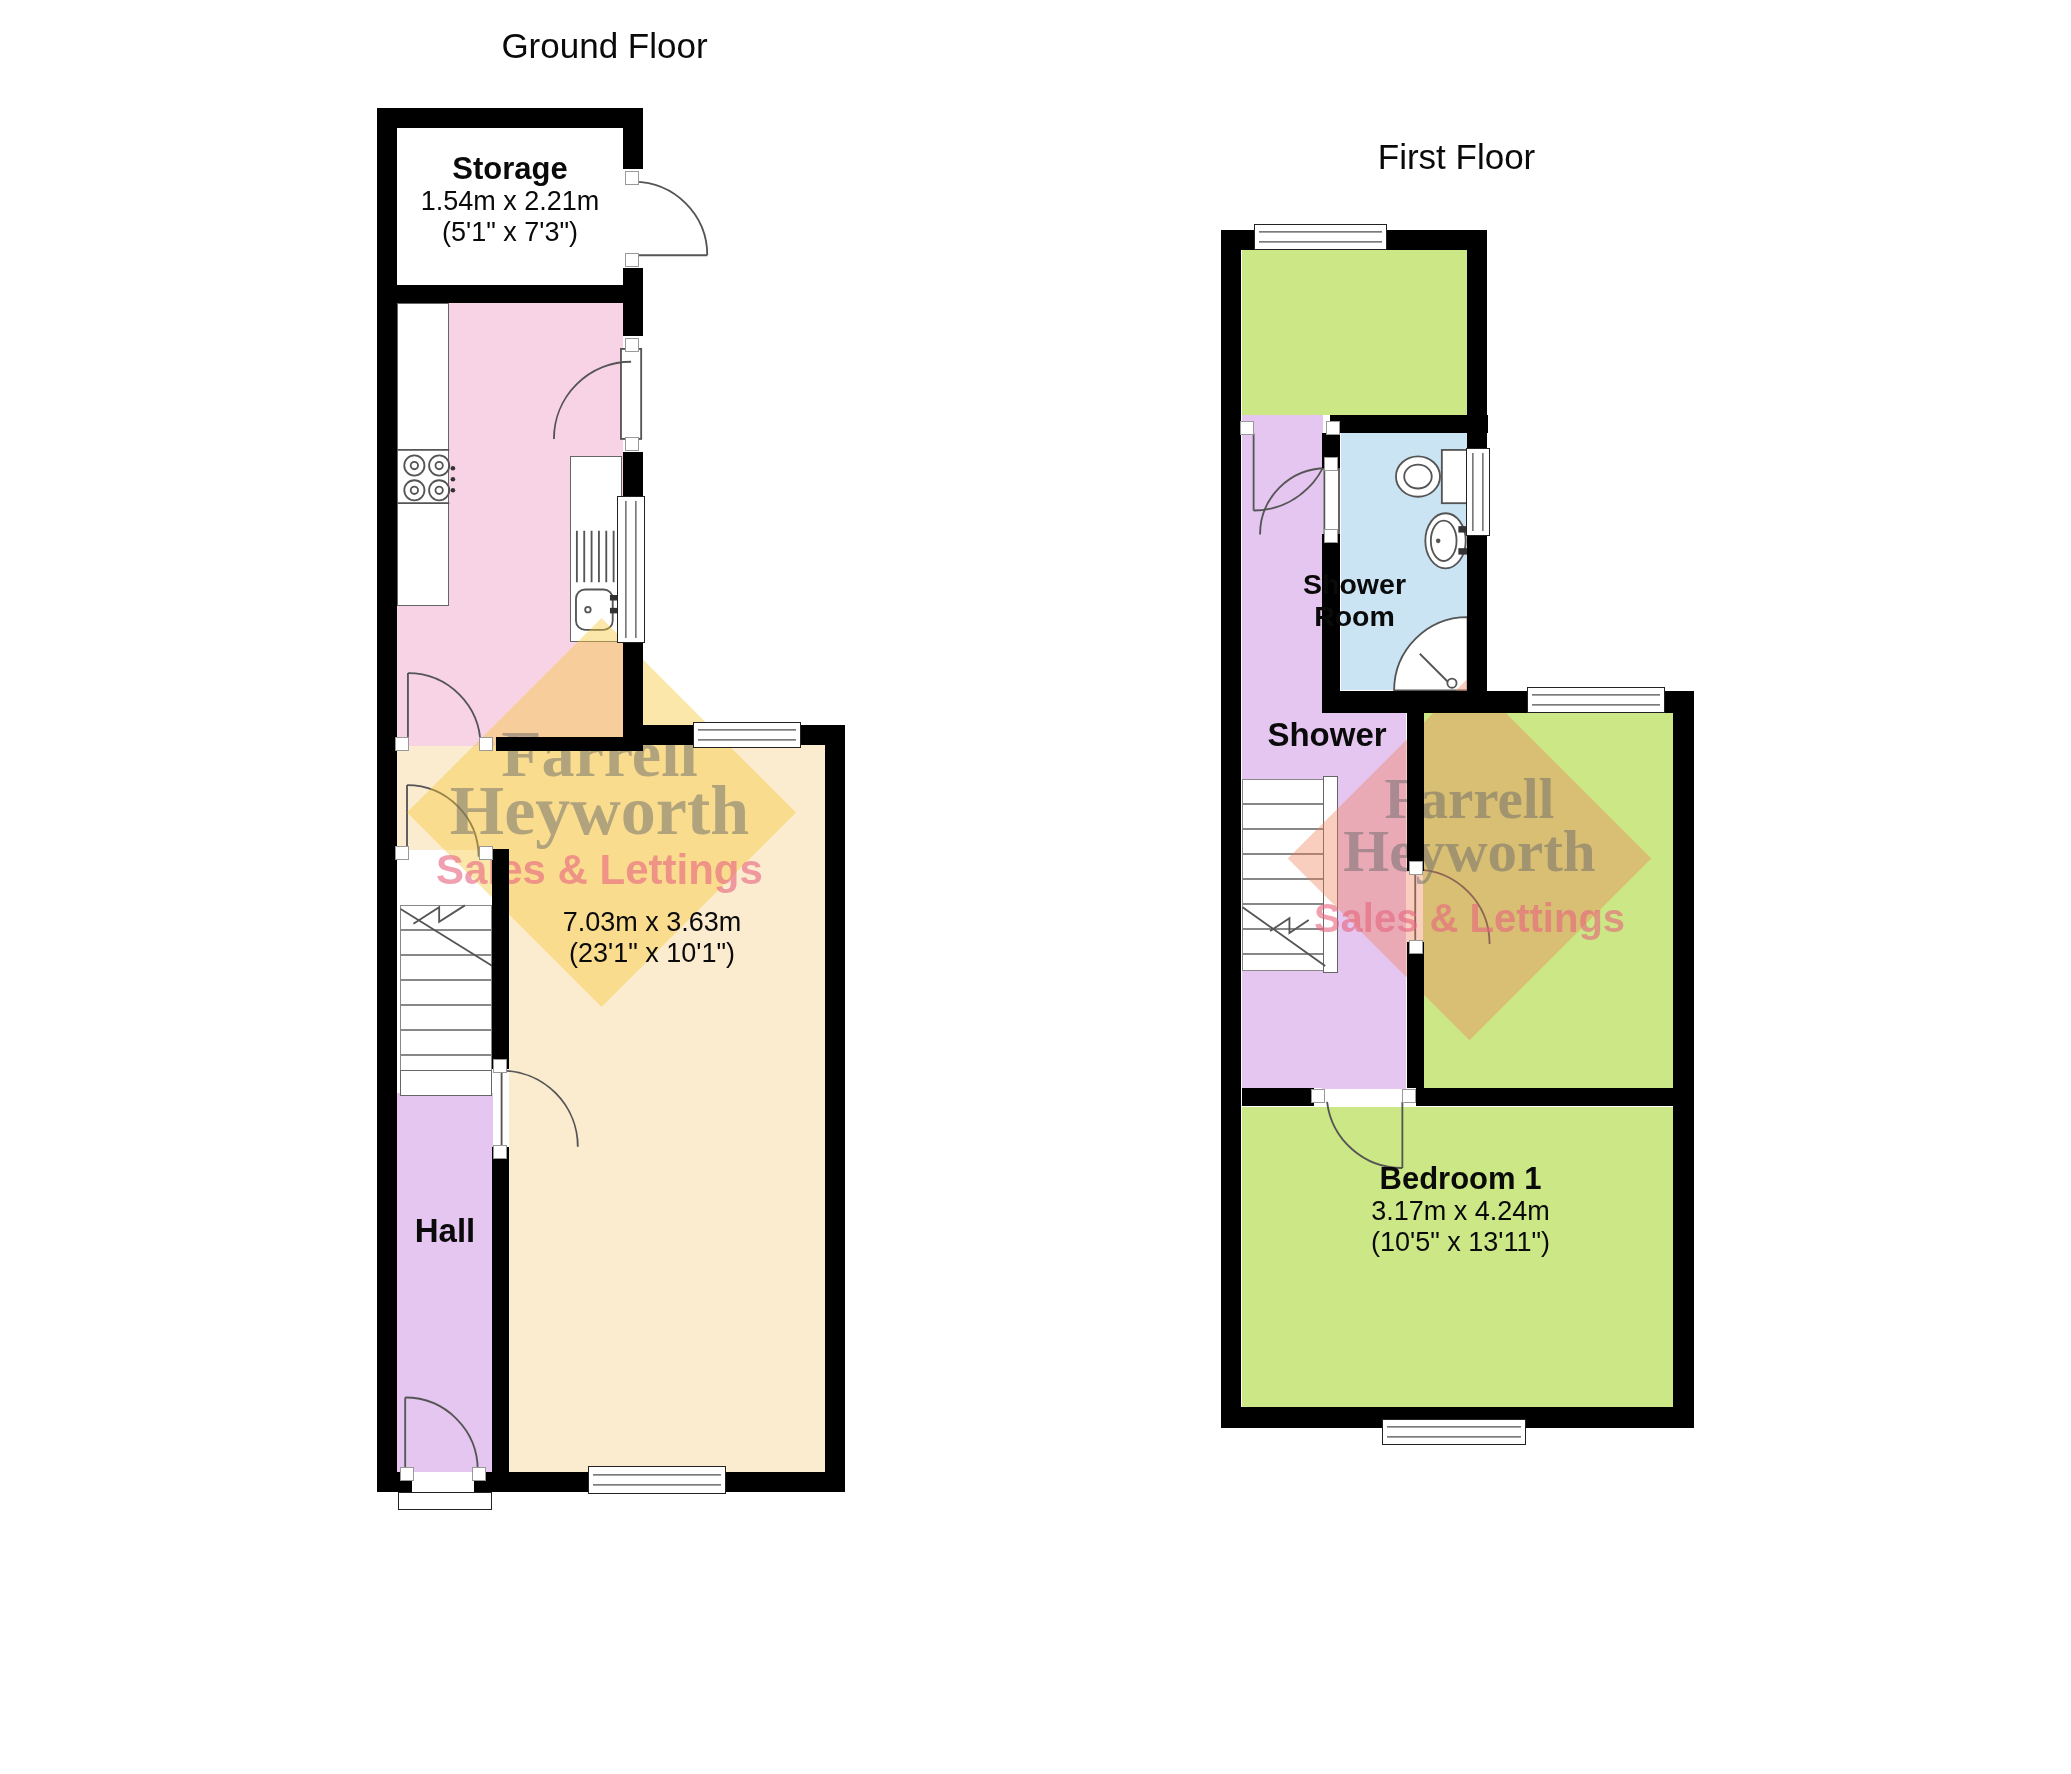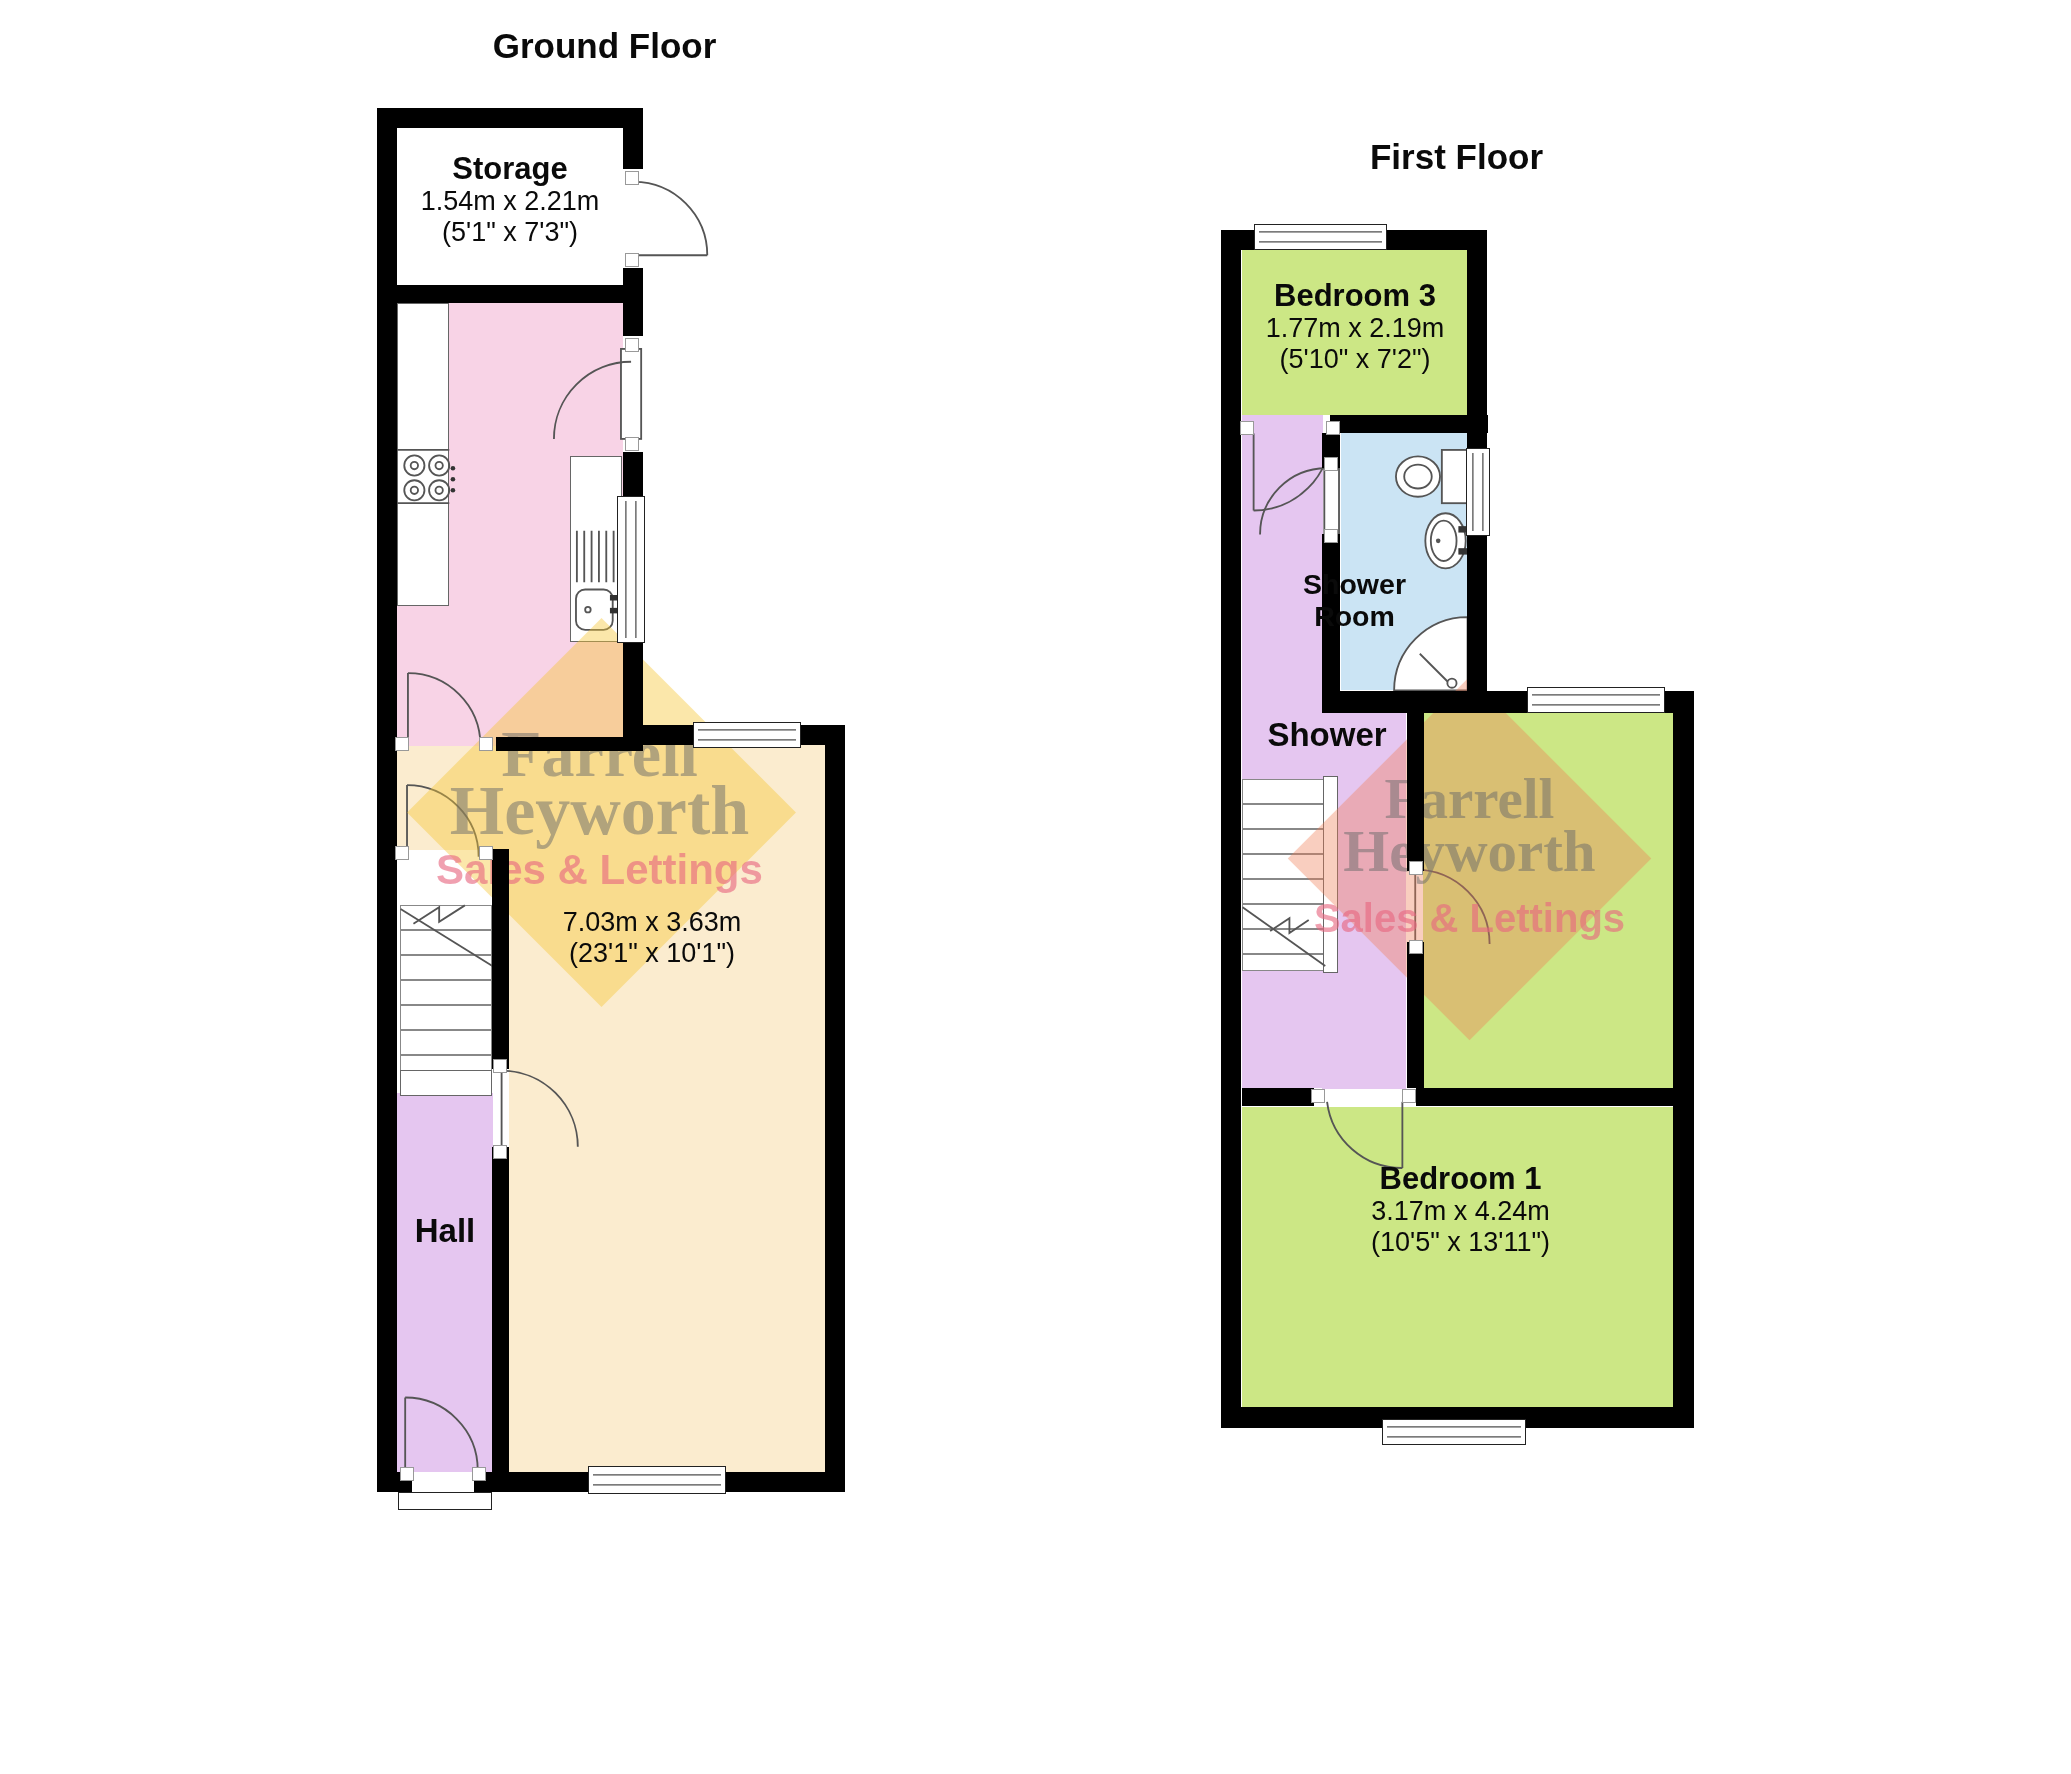--- a/index.html
+++ b/index.html
@@ -22,21 +22,21 @@
   .wm-tagline{font-family:"Liberation Sans",sans-serif;font-weight:bold;color:var(--watermark-tagline)}
   .wall{position:absolute;background:var(--wall,#000);z-index:40}
   .window{position:absolute;background:#fff;border:1.8px solid #222;z-index:50}
   .win-h::before{content:"";position:absolute;left:3.7px;right:3.7px;top:50%;transform:translateY(-50%);height:9.2px;border-top:1.8px solid #222;border-bottom:1.8px solid #222}
   .win-v::before{content:"";position:absolute;top:3.7px;bottom:3.7px;left:50%;transform:translateX(-50%);width:9.2px;border-left:1.8px solid #222;border-right:1.8px solid #222}
   .bracket{position:absolute;width:13.8px;height:13.8px;background:#fff;border:1.8px solid #999;z-index:55}
   .label{position:absolute;text-align:center;z-index:60;line-height:1.13;color:#0a0a0a}
   .rname{font-weight:bold;font-size:31px}
   .rname-lg{font-size:33px}
   .rdim{font-size:27px}
-  .floor-title{font-size:35px;font-weight:bold}
+  .floor-title{font-size:35px;font-weight:normal}
 </style>
 </head>
 <body>
 
 <div class="plan">
 
   <div class="label floor-title" style="left:421px;top:26px;width:367px">Ground Floor</div>
 
   <div class="room room-storage" style="left:397px;top:129px;width:226px;height:156px"></div>
   <div class="room room-kitchen" style="left:397px;top:303px;width:226px;height:443px"></div>
@@ -141,25 +141,20 @@
 
   <div class="bracket" style="left:1240px;top:421px"></div>
   <div class="bracket" style="left:1326px;top:421px"></div>
   <div class="bracket" style="left:1324px;top:457px"></div>
   <div class="bracket" style="left:1324px;top:529px"></div>
   <div class="bracket" style="left:1409px;top:861px"></div>
   <div class="bracket" style="left:1409px;top:940px"></div>
   <div class="bracket" style="left:1311px;top:1089px"></div>
   <div class="bracket" style="left:1402px;top:1089px"></div>
 
-  <div class="label" style="left:1242px;top:278px;width:226px">
-    <div class="rname">Bedroom 3</div>
-    <div class="rdim">1.77m x 2.19m</div>
-    <div class="rdim">(5'10" x 7'2")</div>
-  </div>
   <div class="label" style="left:1293px;top:568px;width:123px">
     <div class="rname" style="font-size:28.5px">Shower Room</div>
   </div>
   <div class="label" style="left:1242px;top:716px;width:170px">
     <div class="rname rname-lg">Shower</div>
   </div>
   <div class="label" style="left:1286px;top:1161px;width:349px">
     <div class="rname">Bedroom 1</div>
     <div class="rdim">3.17m x 4.24m</div>
     <div class="rdim">(10'5" x 13'11")</div>

